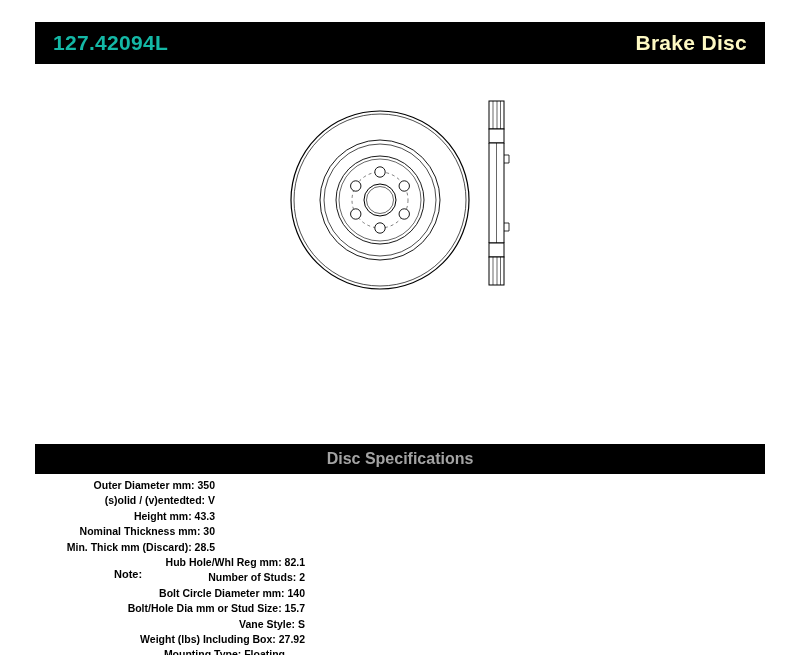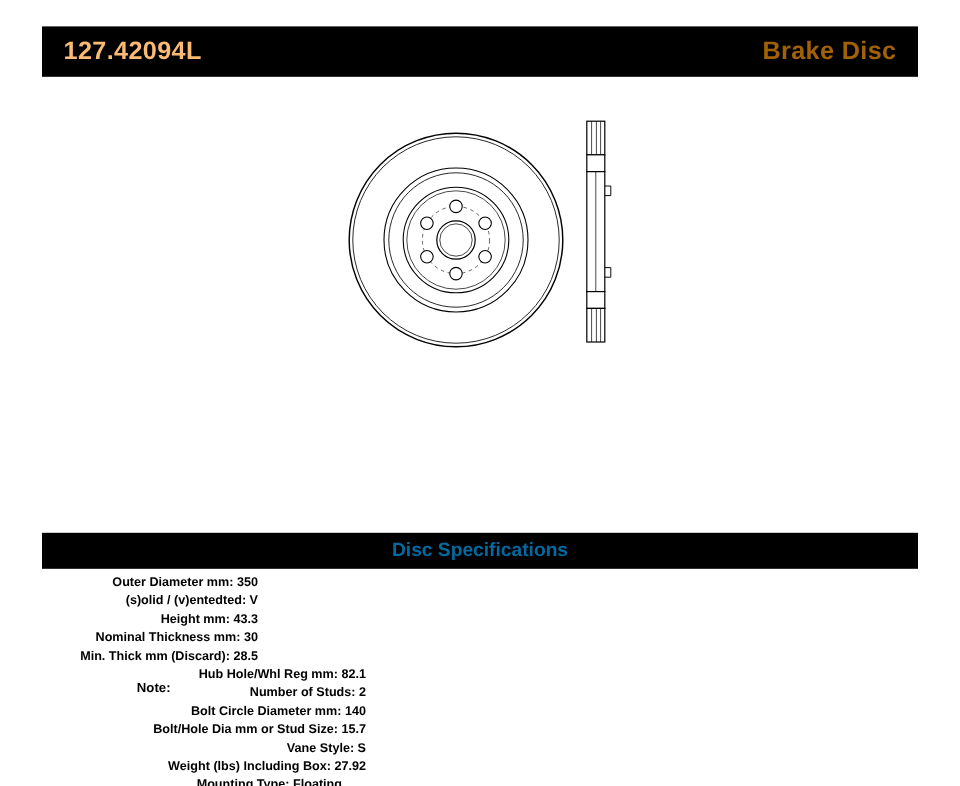--- a/index.html
+++ b/index.html
@@ -24,27 +24,27 @@
     width: 730px;
     height: 42px;
     background: #000000;
     display: flex;
     align-items: center;
     justify-content: space-between;
     box-sizing: border-box;
     padding: 0 18px;
   }
   .part-number {
-    color: #fdba74;
+    color: #14b8a6;
     font-size: 21px;
     font-weight: bold;
     letter-spacing: 0.3px;
   }
   .product-type {
-    color: #a16207;
+    color: #fef9c3;
     font-size: 21px;
     font-weight: bold;
     letter-spacing: 0.3px;
   }
 
   
   .drawing-area {
     position: absolute;
     left: 35px;
     top: 75px;
@@ -68,21 +68,21 @@
     left: 35px;
     top: 444px;
     width: 730px;
     height: 30px;
     background: #000000;
     display: flex;
     align-items: center;
     justify-content: center;
   }
   .specs-title {
-    color: #0369a1;
+    color: #a3a3a3;
     font-size: 16px;
     font-weight: bold;
   }
 
   
   .specs-body {
     position: absolute;
     left: 35px;
     top: 478px;
     width: 730px;

